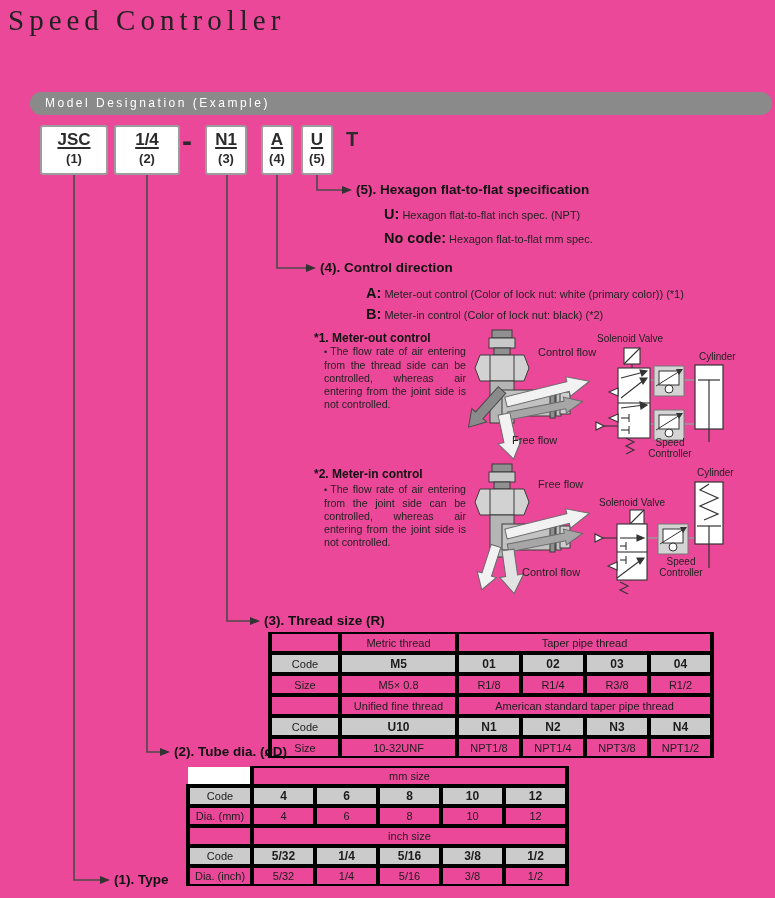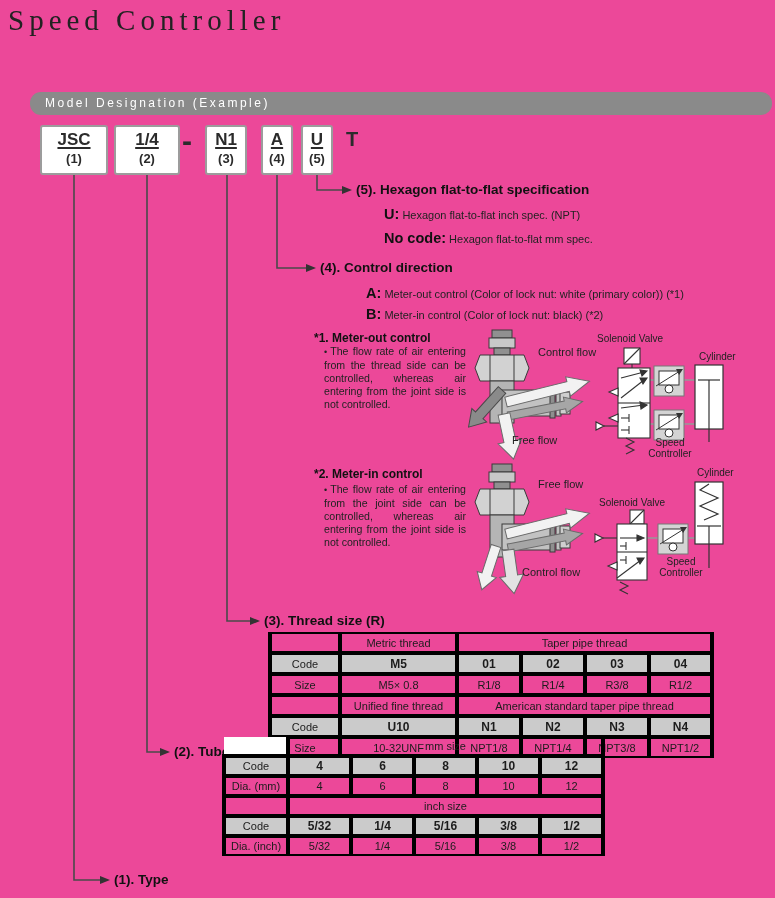--- a/index.html
+++ b/index.html
@@ -331,21 +331,21 @@
       <td>10-32UNF</td>
       <td>NPT1/8</td>
       <td>NPT1/4</td>
       <td>NPT3/8</td>
       <td>NPT1/2</td>
     </tr>
   </tbody>
     </table>
 
   <div class="abs sec-title" style="left:174px;top:744px;">(2). Tube dia. (øD)</div>
-  <table class="abs spec tube" style="left:186px;top:736px;width:379px;margin-left:36px;">
+  <table class="abs spec tube" style="left:186px;top:766px;width:379px;">
     <colgroup>
         <col style="width:64px">
         <col style="width:63px">
         <col style="width:63px">
         <col style="width:63px">
         <col style="width:63px">
         <col style="width:63px">
       </colgroup>
     <tbody>
         <tr class="grouprow grouprow1">

